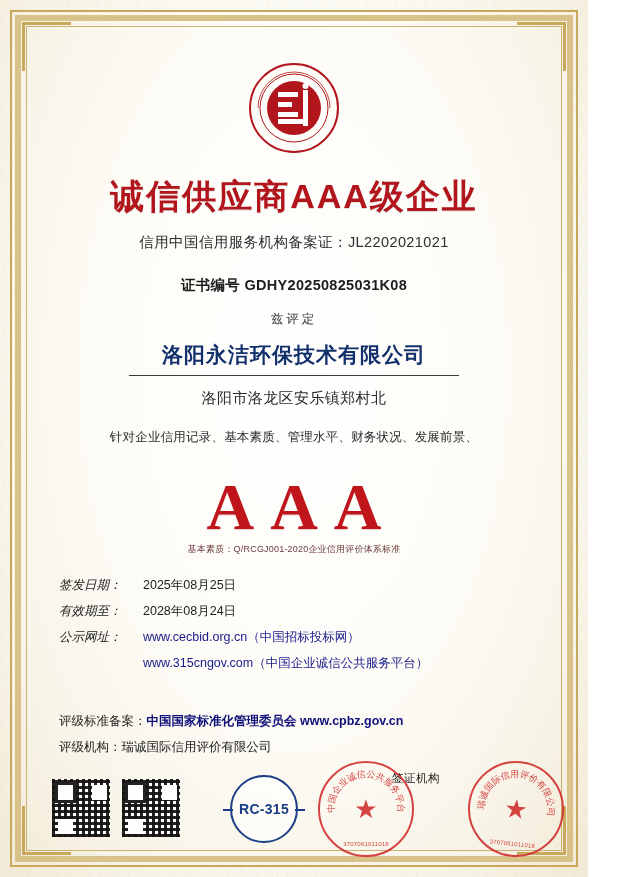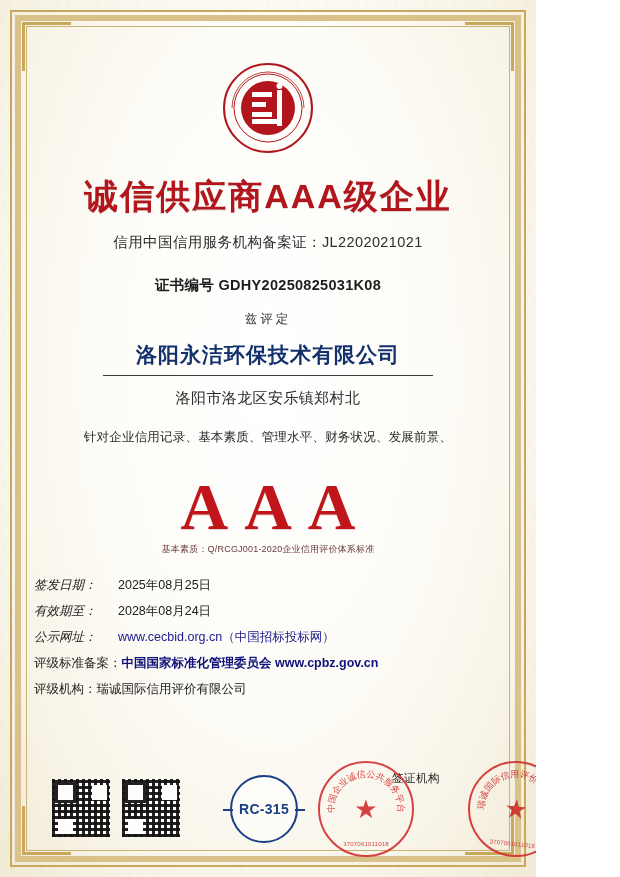--- a/index.html
+++ b/index.html
@@ -10,21 +10,21 @@
   body {
     width: 620px;
     height: 877px;
     font-family: "Liberation Sans", sans-serif;
     overflow: hidden;
   }
 
   
   .cert {
     position: relative;
-    width: 536px;
+    width: 588px;
     height: 877px;
     box-sizing: border-box;
     background:
       radial-gradient(ellipse at 50% 42%, #ffffff 0%, #fdfcf7 45%, #f7f3e6 78%, #f1ead6 100%);
     overflow: hidden;
   }
   
   .cert::before {
     content: "";
     position: absolute;
@@ -172,21 +172,21 @@
     text-align: left;
     font-size: 12.5px;
     color: #202020;
     line-height: 26px;
   }
   .details .row { display: block; white-space: nowrap; }
   .details .label { display: inline-block; min-width: 84px; font-style: italic; }
   .details .value { display: inline-block; }
   .details .indent { padding-left: 84px; }
   .url { color: #1a1a8c; }
-  .url-bold { color: #11117a; font-weight: bold; }
+  .url-bold { color: #11117a; font-weight: bold; margin-top: 32px; }
 
   
   .bottom {
     position: absolute;
     left: 0; right: 0; bottom: 10px;
     height: 110px;
   }
   .qr {
     position: absolute;
     width: 58px; height: 58px;
@@ -323,20 +323,23 @@
     <div class="details">
       <div class="row">
         <span class="label">签发日期：</span><span class="value">2025年08月25日</span>
       </div>
       <div class="row">
         <span class="label">有效期至：</span><span class="value">2028年08月24日</span>
       </div>
       <div class="row">
         <span class="label">公示网址：</span><span class="value url">www.cecbid.org.cn（中国招标投标网）</span>
       </div>
+      <div class="row indent">
+        <span class="value url">www.315cngov.com（中国企业诚信公共服务平台）</span>
+      </div>
       <div class="row">
         <span class="value url-bold" style="color:#202020;font-weight:normal;">评级标准备案：</span><span class="value url-bold">中国国家标准化管理委员会 www.cpbz.gov.cn</span>
       </div>
       <div class="row">
         <span class="value">评级机构：</span><span class="value">瑞诚国际信用评价有限公司</span>
       </div>
     </div>
   </div>
 
   <div class="bottom">

